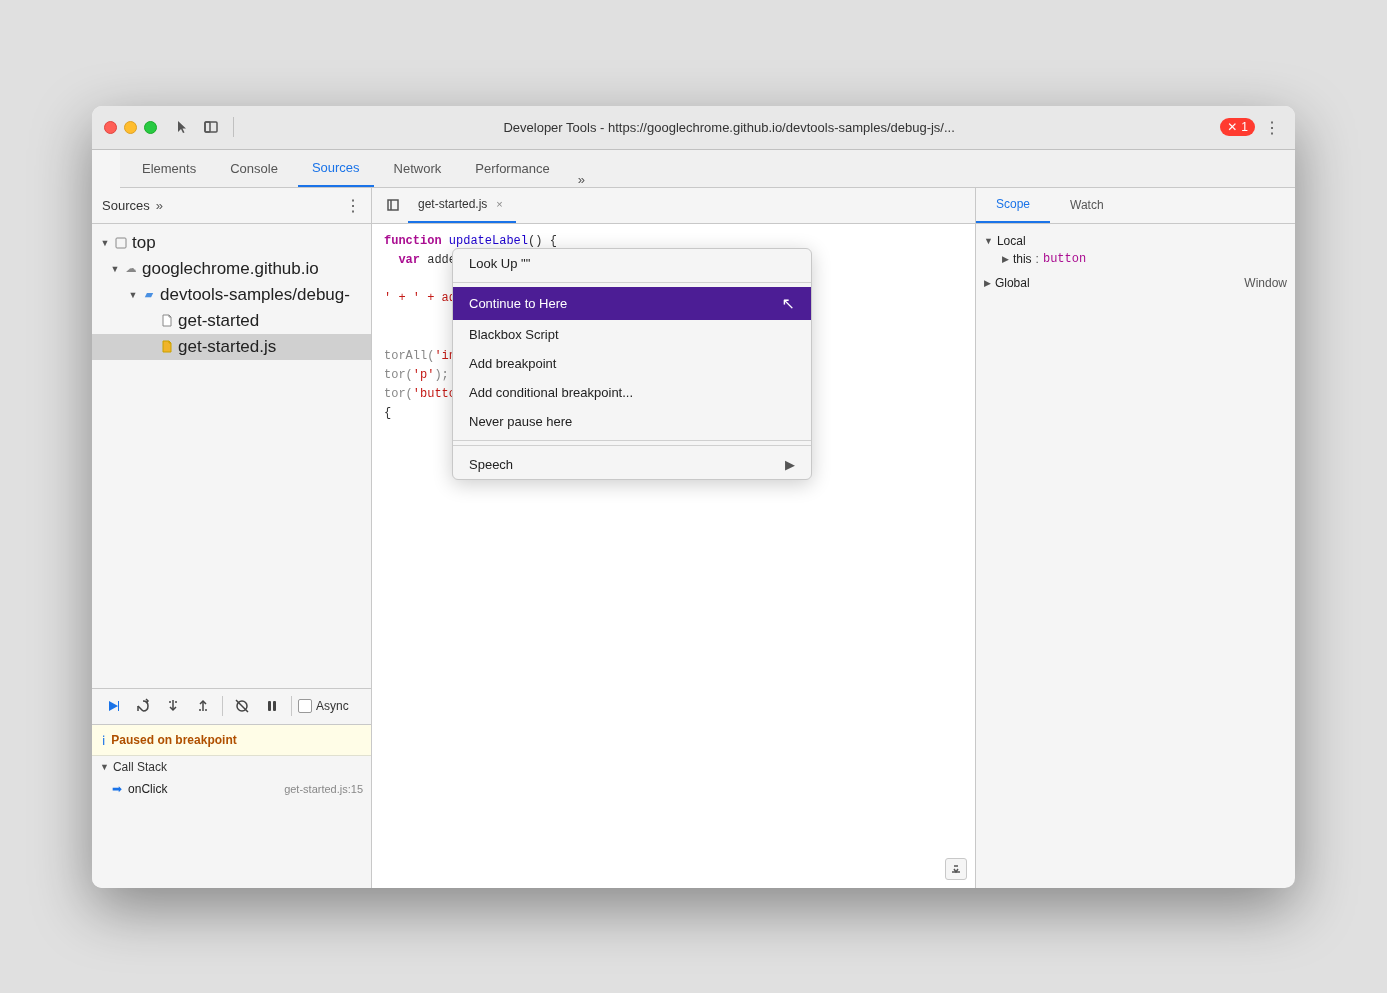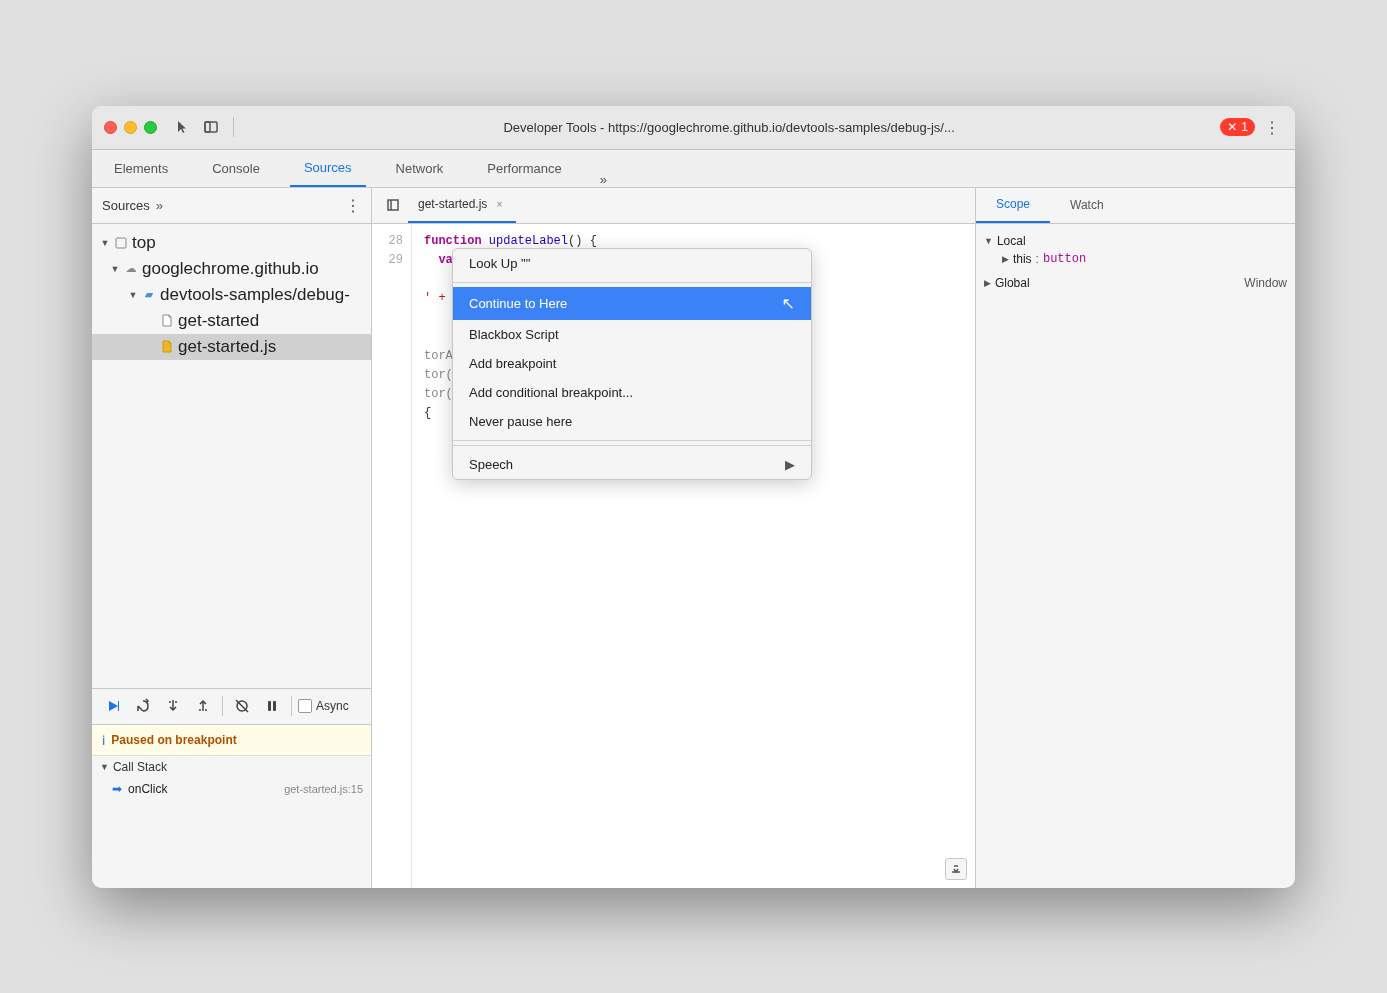--- a/index.html
+++ b/index.html
@@ -94,21 +94,22 @@
     }
 
     
     .devtools-tabs {
       background: #f0f0f0;
       border-bottom: 1px solid #c8c8c8;
       display: flex;
       align-items: flex-end;
       height: 38px;
       padding: 0 8px;
-      gap: 16px;
+      gap: 6px;
+      margin-left: 28px;
     }
     .devtools-tab {
       padding: 0 14px;
       height: 100%;
       display: flex;
       align-items: center;
       font-size: 13px;
       color: #555;
       cursor: pointer;
       position: relative;
@@ -414,21 +415,21 @@
     }
     .ctx-item {
       padding: 7px 16px;
       cursor: pointer;
       color: #222;
       display: flex;
       align-items: center;
       justify-content: space-between;
     }
     .ctx-item.selected {
-      background: #3b82f6;
+      background: #4c1d95;
       color: white;
     }
     .ctx-separator {
       height: 1px;
       background: #d0d0d0;
       margin: 4px 0;
     }
     .ctx-arrow { color: #555; }
 
     
@@ -696,30 +697,20 @@
                   <line x1="5" y1="2" x2="5" y2="12"></line>
                 </svg>
             </div>
             <div class="editor-tab">
               <span>get-started.js</span>
               <span class="editor-tab-close">×</span>
             </div>
           </div>
 
           <div class="code-area">
-            <div class="line-numbers">
-              <div>28</div>
-              <div>29</div>
-              <div>&nbsp;</div>
-              <div>&nbsp;</div>
-              <div>&nbsp;</div>
-              <div>&nbsp;</div>
-              <div>&nbsp;</div>
-              <div>&nbsp;</div>
-            </div>
             <div class="code-lines">
               <div class="code-line"><span class="kw">function</span> <span class="fn">updateLabel</span>() {</div>
               <div class="code-line">  <span class="kw">var</span> addend1 = <span class="fn">getNumber1</span>();</div>
               <div class="code-line">&nbsp;</div>
               <div class="code-line"><span style="color:#c41a16;">' + ' + addend2 +</span></div>
               <div class="code-line">&nbsp;</div>
               <div class="code-line">&nbsp;</div>
               <div class="code-line"><span style="color:#888;">torAll(</span><span class="str">'input'</span><span style="color:#888;">);</span></div>
               <div class="code-line"><span style="color:#888;">tor(</span><span class="str">'p'</span><span style="color:#888;">);</span></div>
               <div class="code-line"><span style="color:#888;">tor(</span><span class="str">'button'</span><span style="color:#888;">);</span></div>

